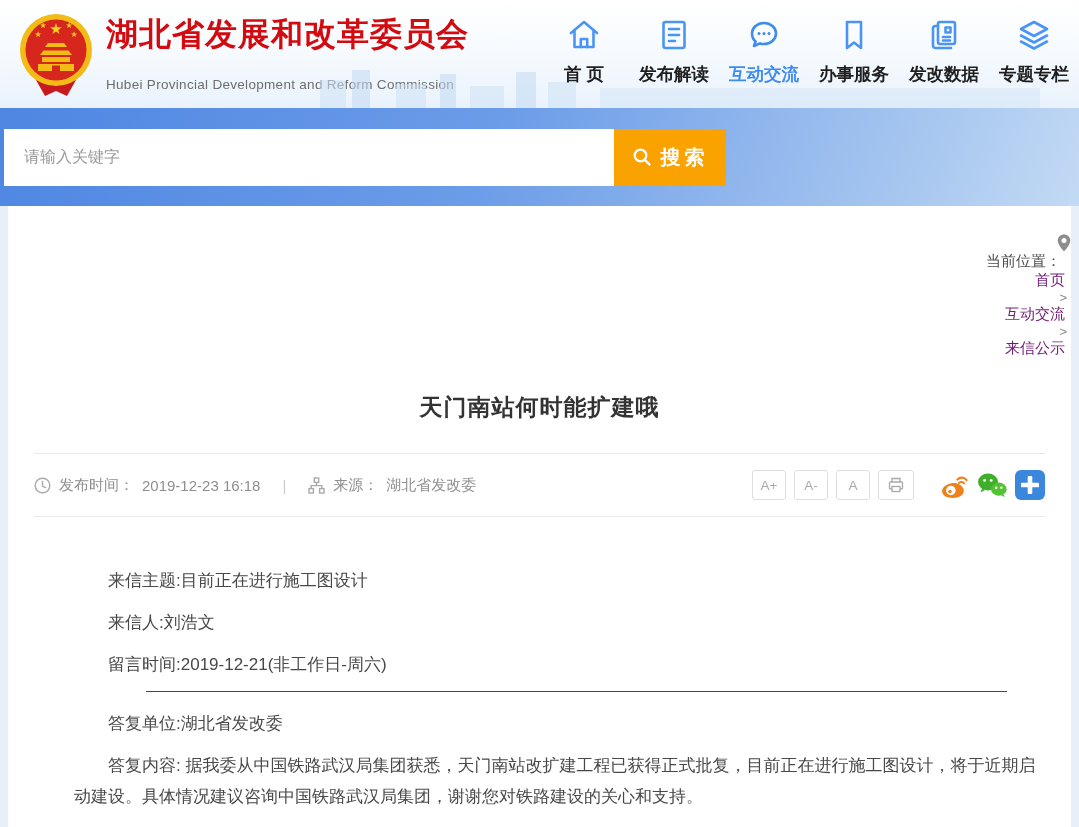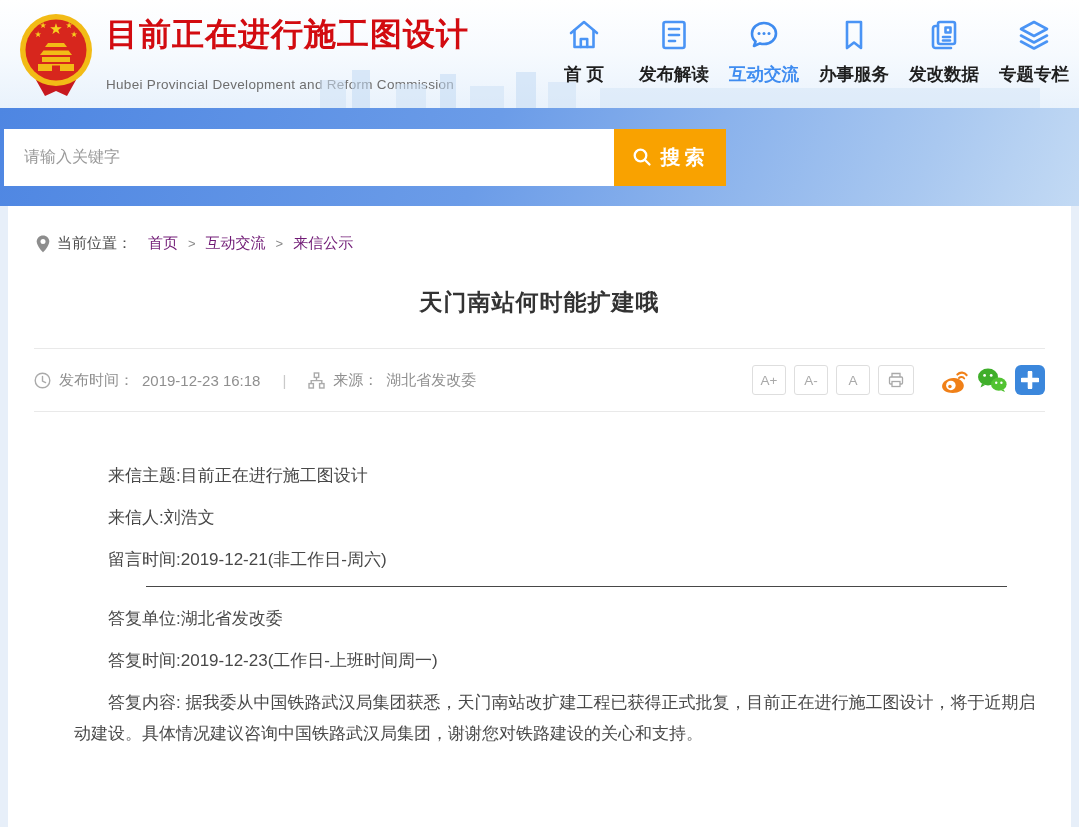--- a/index.html
+++ b/index.html
@@ -34,21 +34,21 @@
   .search-input{flex:1;border:0;padding:0 20px;font-size:16px;color:#333;outline:none;background:#fff;}
   .search-input::placeholder{color:#9a9a9a;}
   .search-btn{width:112px;background:#f9a200;color:#fff;font-size:20px;font-weight:bold;
     display:flex;align-items:center;justify-content:center;gap:9px;border:0;cursor:pointer;
     font-family:inherit;letter-spacing:4px;}
 
   
   .page-body{height:621px;background:#e7eff9;padding:0 8px;box-sizing:border-box;}
   .content-box{background:#fff;height:100%;box-sizing:border-box;overflow:hidden;}
 
-  .breadcrumb{padding:28px 0 0 28px;display:flex;align-items:center;font-size:15px;color:#555;}
+  .breadcrumb{padding:28px 0 0 28px;display:flex;align-items:flex-end;font-size:15px;color:#555;flex-direction:column;}
   .breadcrumb .bc-label{margin:0 10px 0 7px;color:#4d4d4d;}
   .crumb{color:#701a75;cursor:pointer;margin:0 6px;}
   .crumb-sep{color:#8a8a8a;font-size:13px;margin:0 4px;}
 
   .article-title{text-align:center;font-size:23px;font-weight:bold;color:#333;
     margin-top:34px;letter-spacing:1px;}
 
   .divider{border-top:1px solid #e9e9e9;margin:30px 26px 0 26px;}
 
   .meta-row{display:flex;align-items:center;height:62px;padding:0 26px;}
@@ -85,21 +85,21 @@
     <text x="20" y="29" font-size="8" text-anchor="middle" fill="#f7d01e">★</text>
     <text x="56" y="29" font-size="8" text-anchor="middle" fill="#f7d01e">★</text>
     <path d="M27 39 h22 l-3 -4 h-16 z" fill="#f2bb16"></path>
     <path d="M22 47 h32 l-3.5 -4.5 h-25 z" fill="#f2bb16"></path>
     <rect x="24" y="49" width="28" height="5" fill="#f2bb16"></rect>
     <rect x="20" y="56" width="36" height="7" fill="#f2bb16"></rect>
     <rect x="34" y="57.5" width="8" height="5.5" fill="#d7261d"></rect>
   </svg>
 
   <div>
-    <div class="brand-title">目前正在进行施工图设计</div>
+    <div class="brand-title">湖北省发展和改革委员会</div>
     <div class="brand-sub">Hubei Provincial Development and Reform Commission</div>
   </div>
 
   <div class="nav">
     <div class="nav-item">
       <svg class="nav-icon" viewBox="0 0 36 36" fill="none" stroke="#4a94f5" stroke-width="2.6" stroke-linecap="round" stroke-linejoin="round">
         <path d="M5 16 L18 5 L31 16"></path>
           <path d="M8.5 13.5 V30 H27.5 V13.5"></path>
           <path d="M14.8 30 v-8 h6.4 v8"></path>
       </svg>
@@ -250,19 +250,18 @@
       <div>
         <p>来信主题:目前正在进行施工图设计</p>
         <p>来信人:刘浩文</p>
         <p>留言时间:2019-12-21(非工作日-周六)</p>
       </div>
 
       <div class="dark-divider"></div>
 
       <div>
         <p>答复单位:湖北省发改委</p>
-        <p>答复时间:2019-12-23(工作日-上班时间周一)</p>
         <p>答复内容: 据我委从中国铁路武汉局集团获悉，天门南站改扩建工程已获得正式批复，目前正在进行施工图设计，将于近期启动建设。具体情况建议咨询中国铁路武汉局集团，谢谢您对铁路建设的关心和支持。</p>
       </div>
     </div>
 
   </div>
 </div>
 
 </body></html>

